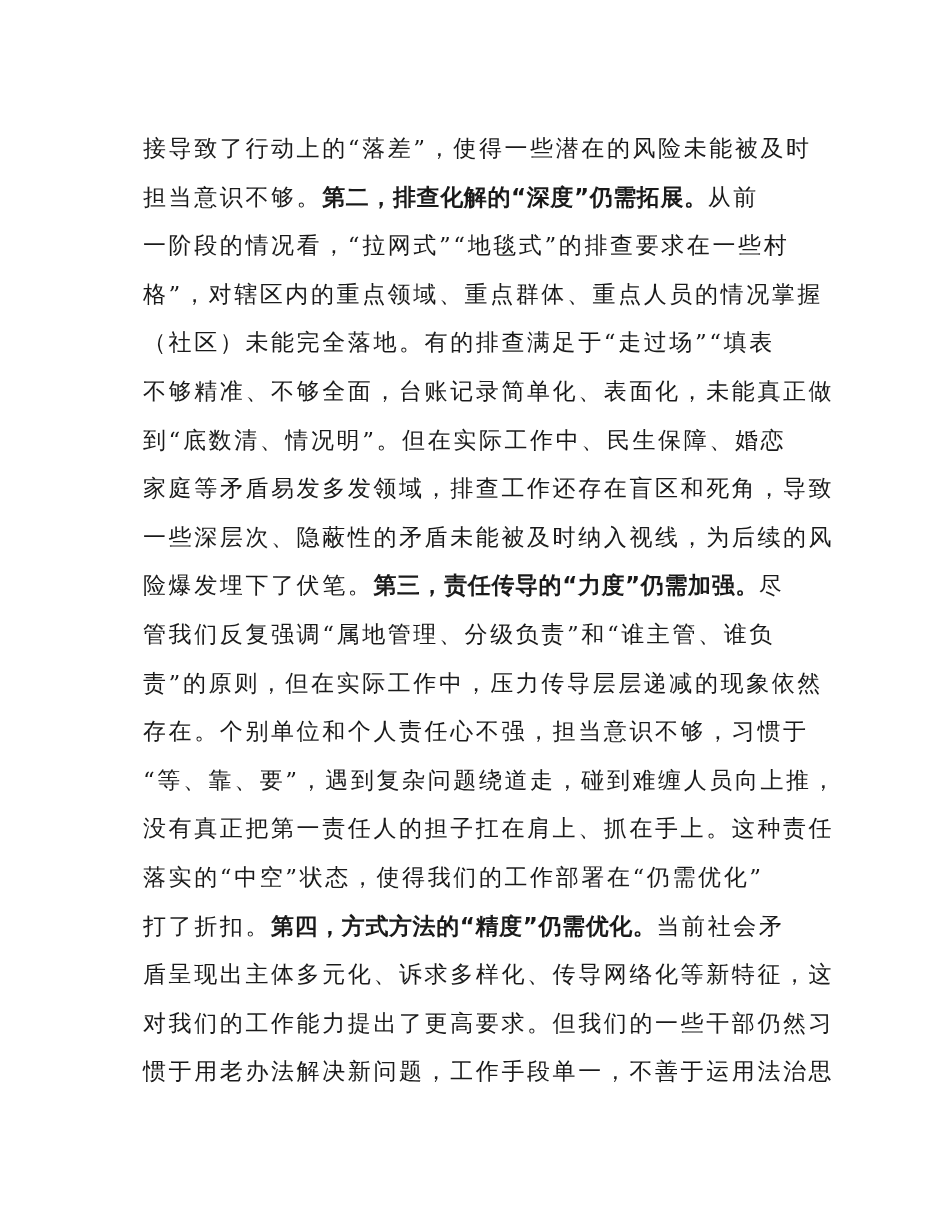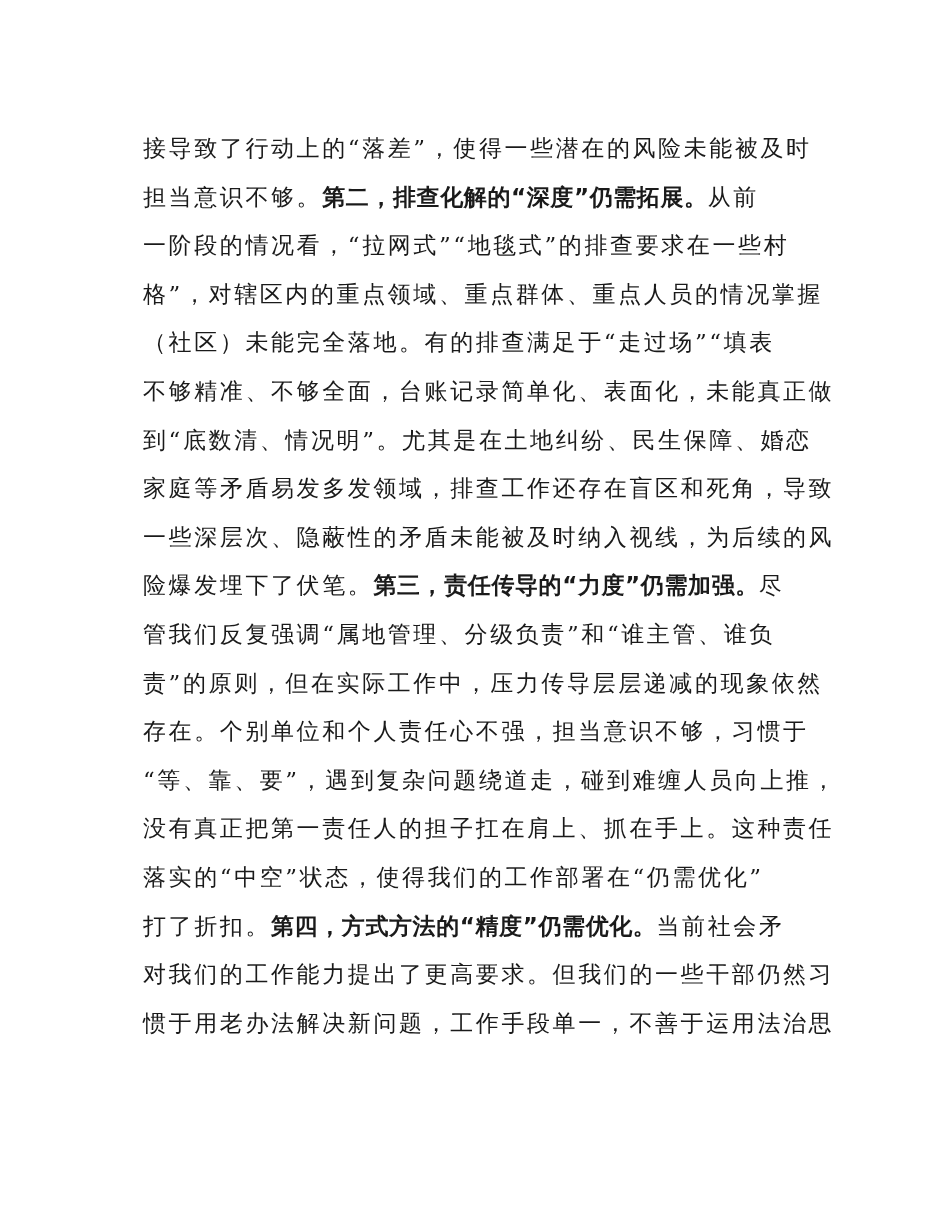--- a/index.html
+++ b/index.html
@@ -22,26 +22,27 @@
 </head>
 <body>
 
 <div class="page" id="doc">
     <span class="line"><span>接导致了行动上的“落差”，使得一些潜在的风险未能被及时</span></span>
     <span class="line"><span>担当意识不够。</span><span class="bold">第二，排查化解的“深度”仍需拓展。</span><span>从前</span></span>
     <span class="line"><span>一阶段的情况看，“拉网式”“地毯式”的排查要求在一些村</span></span>
     <span class="line"><span>格”，对辖区内的重点领域、重点群体、重点人员的情况掌握</span></span>
     <span class="line"><span>（社区）未能完全落地。有的排查满足于“走过场”“填表</span></span>
     <span class="line"><span>不够精准、不够全面，台账记录简单化、表面化，未能真正做</span></span>
-    <span class="line"><span>到“底数清、情况明”。尤其是在土地纠纷、民生保障、婚恋</span></span>
+    <span class="line"><span>到“底数清、情况明”。但在实际工作中、民生保障、婚恋</span></span>
     <span class="line"><span>家庭等矛盾易发多发领域，排查工作还存在盲区和死角，导致</span></span>
     <span class="line"><span>一些深层次、隐蔽性的矛盾未能被及时纳入视线，为后续的风</span></span>
     <span class="line"><span>险爆发埋下了伏笔。</span><span class="bold">第三，责任传导的“力度”仍需加强。</span><span>尽</span></span>
     <span class="line"><span>管我们反复强调“属地管理、分级负责”和“谁主管、谁负</span></span>
     <span class="line"><span>责”的原则，但在实际工作中，压力传导层层递减的现象依然</span></span>
     <span class="line"><span>存在。个别单位和个人责任心不强，担当意识不够，习惯于</span></span>
     <span class="line"><span>“等、靠、要”，遇到复杂问题绕道走，碰到难缠人员向上推，</span></span>
     <span class="line"><span>没有真正把第一责任人的担子扛在肩上、抓在手上。这种责任</span></span>
     <span class="line"><span>落实的“中空”状态，使得我们的工作部署在“仍需优化”</span></span>
     <span class="line"><span>打了折扣。</span><span class="bold">第四，方式方法的“精度”仍需优化。</span><span>当前社会矛</span></span>
+    <span class="line"><span>盾呈现出主体多元化、诉求多样化、传导网络化等新特征，这</span></span>
     <span class="line"><span>对我们的工作能力提出了更高要求。但我们的一些干部仍然习</span></span>
     <span class="line"><span>惯于用老办法解决新问题，工作手段单一，不善于运用法治思</span></span>
   </div>
 
 </body></html>

